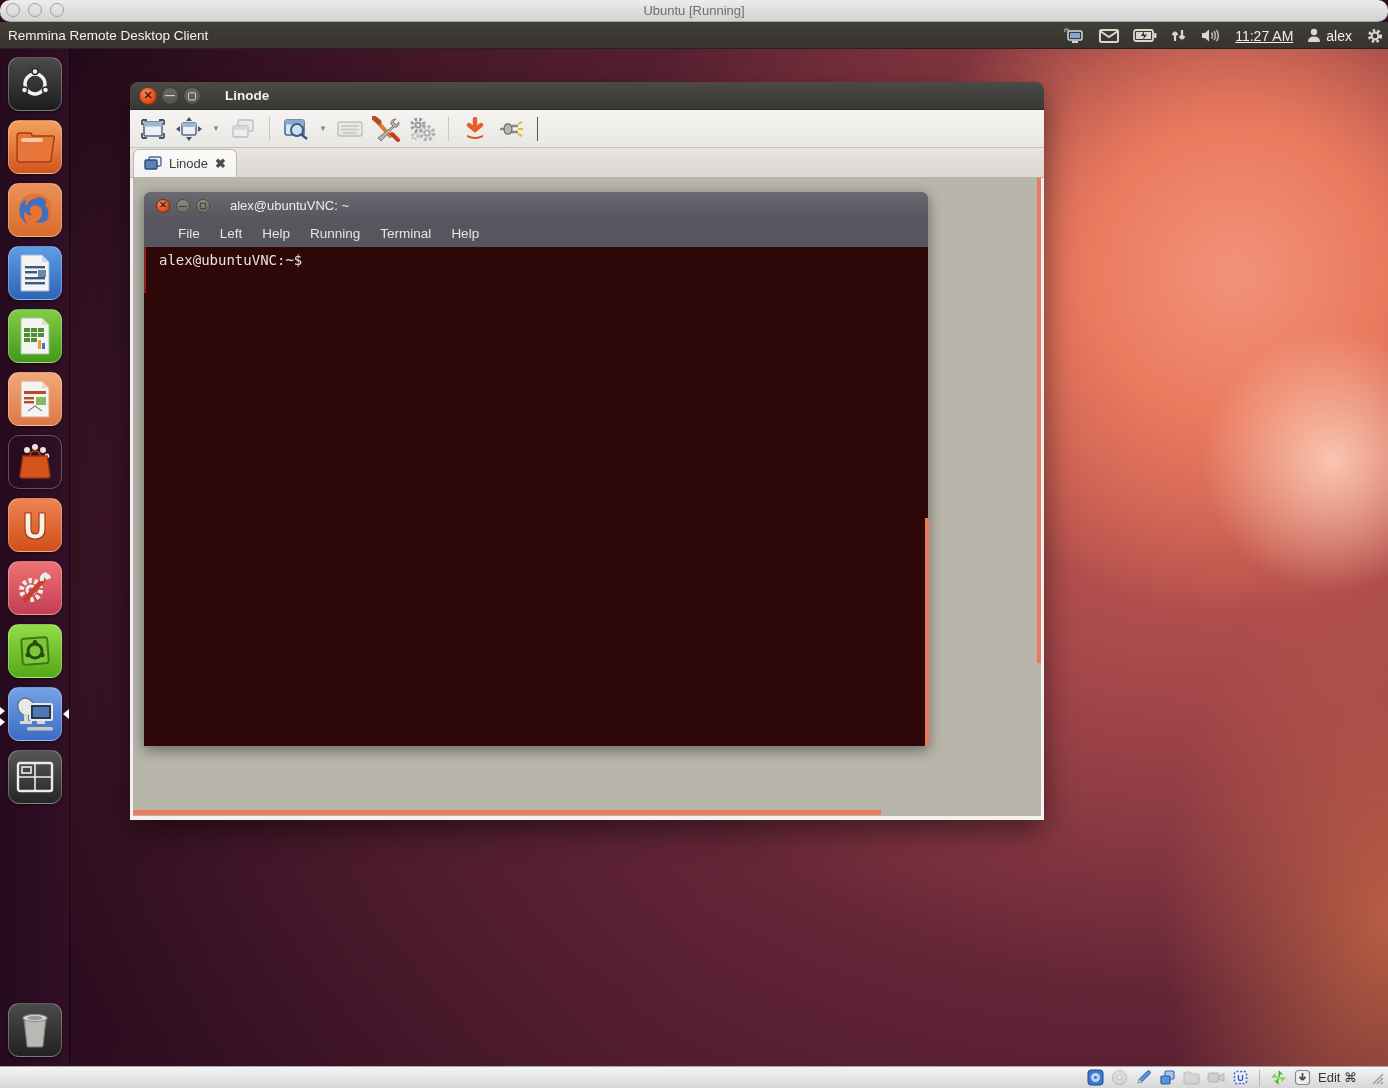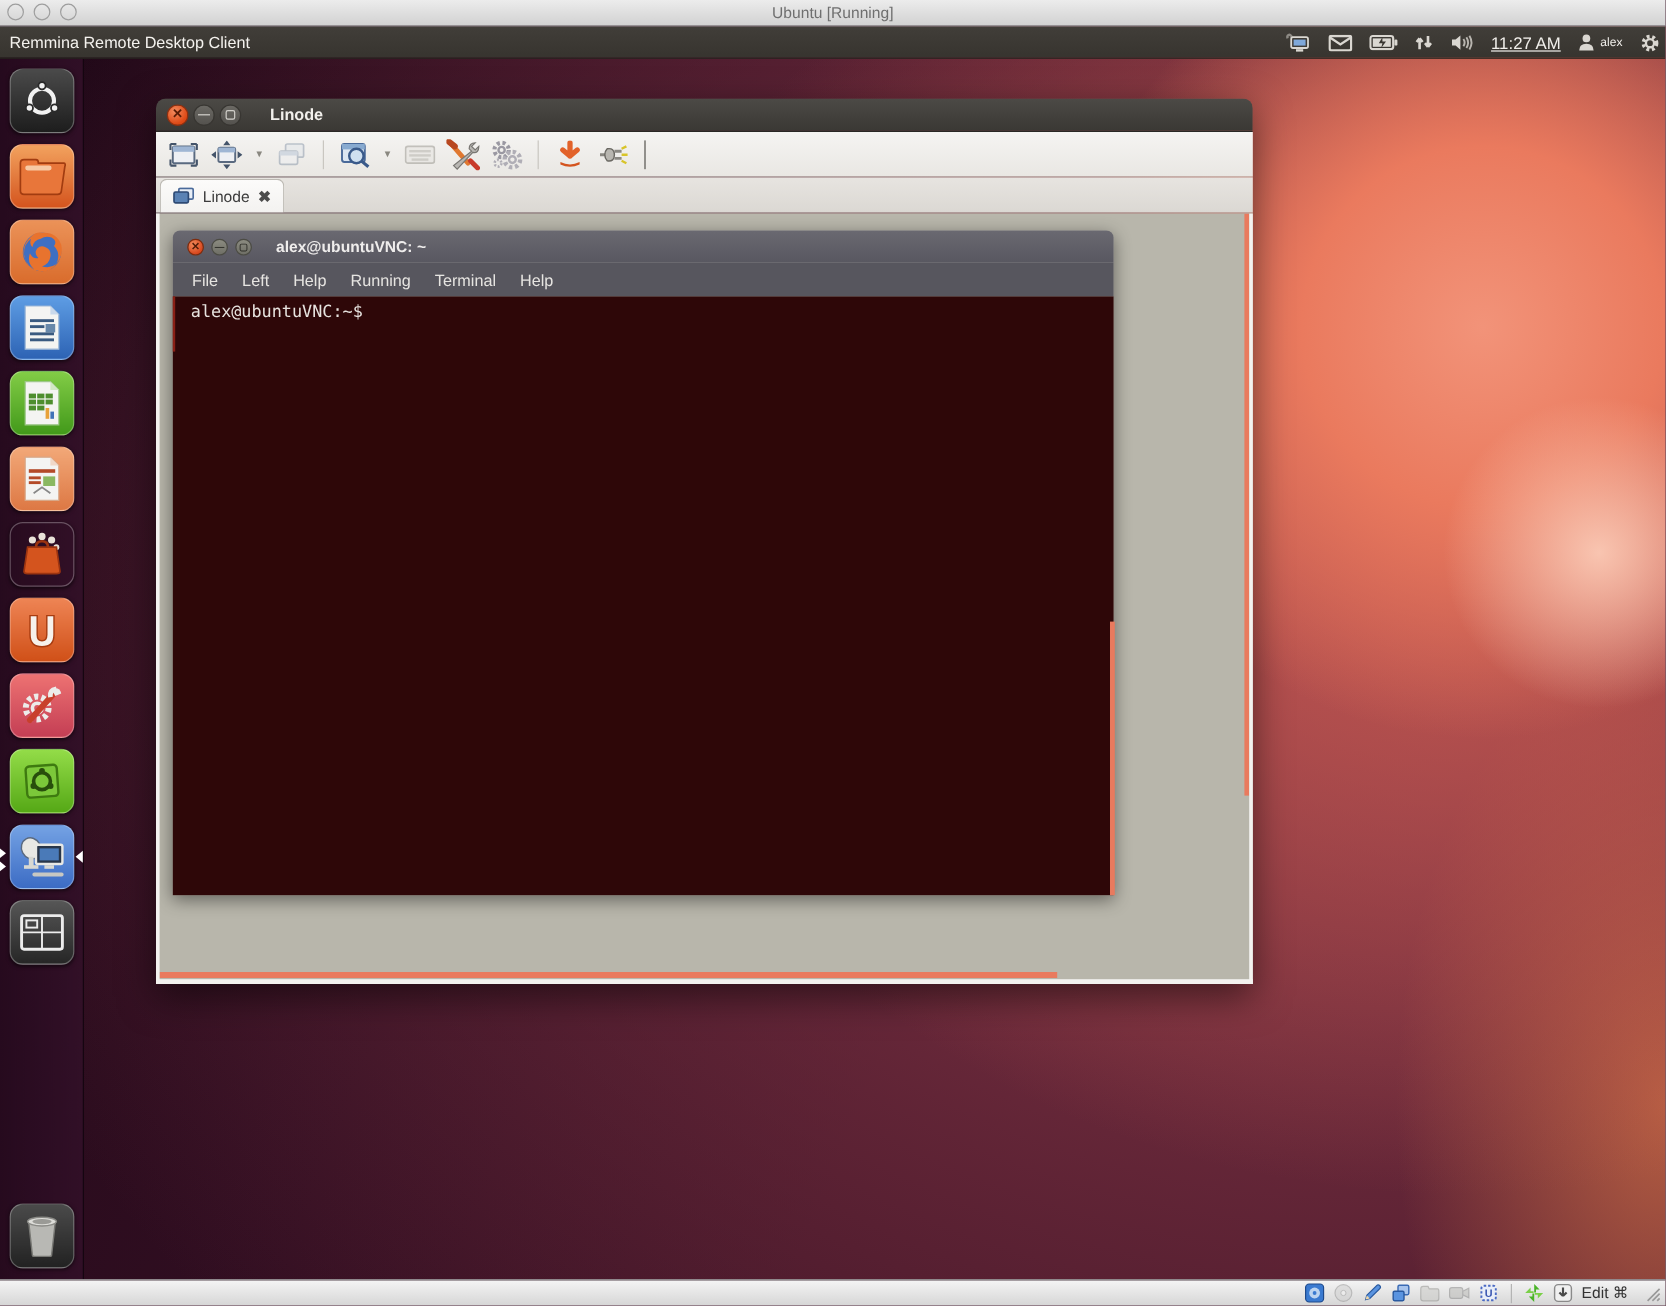--- a/index.html
+++ b/index.html
@@ -2,21 +2,21 @@
 <html><head>
 <meta charset="utf-8">
 <style>
   * { margin:0; padding:0; box-sizing:border-box; }
   html,body { width:1388px; height:1088px; }
   body { font-family:"Liberation Sans", sans-serif; overflow:hidden; }
   .screen { position:relative; width:1388px; height:1088px; background:#2e0d20; overflow:hidden; }
 
   
   .mac-titlebar { position:absolute; top:0; left:0; width:100%; height:22px;
-    background:linear-gradient(#ececec,#d2d2d2); border-bottom:1px solid #a8a8a8; z-index:60; }
+    background:linear-gradient(#ececec,#d2d2d2); border-bottom:1px solid #a8a8a8; z-index:60;border-radius:10px; }
   .traffic-lights { position:absolute; left:6px; top:3px; display:flex; gap:8px; }
   .tl-btn { width:14px; height:14px; border-radius:50%; border:1.5px solid #9e9e9e; background:transparent; }
   .mac-title { position:absolute; left:0; right:0; top:0; height:22px; text-align:center;
     font-size:13px; font-weight:500; color:#6f6f6f; line-height:21px; }
 
   
   .wallpaper { position:absolute; left:0; top:22px; width:1388px; height:1044px;
     background-color:#3a1124;
     background-image:
       radial-gradient(circle 180px at 96% 42%, rgba(252,206,186,.9), rgba(252,206,186,0) 72%),
@@ -28,21 +28,21 @@
   }
 
   
   .top-panel { position:absolute; top:22px; left:0; width:100%; height:27px;
     background:linear-gradient(#413e39,#37342f); border-bottom:1px solid #26231f; z-index:50;
     display:flex; align-items:center; }
   .panel-appmenu { color:#f4f2ee; font-weight:normal; font-size:13.5px; margin-left:8px; }
   .panel-right { position:absolute; right:4px; top:0; height:27px; display:flex; align-items:center; gap:14px; }
   .panel-right svg { display:block; }
   .panel-clock { color:#f1efeb; font-size:14px;text-decoration:underline; }
-  .panel-user { color:#f1efeb; font-size:10px; display:flex; align-items:center; gap:5px; }
+  .panel-user { color:#f1efeb; font-size:14px; display:flex; align-items:center; gap:5px; }
 
   
   .launcher { position:absolute; left:0; top:49px; width:70px; height:1017px;
     background:linear-gradient(90deg, rgba(38,10,30,.92), rgba(50,16,40,.88));
     border-right:1px solid rgba(0,0,0,.45); z-index:40; }
   .tile { position:absolute; left:8px; width:54px; height:54px; border-radius:11px;
     border:1px solid rgba(255,255,255,.28); box-shadow:0 1px 3px rgba(0,0,0,.5);
     display:flex; align-items:center; justify-content:center; overflow:hidden; }
   .tile svg { display:block; }
   .run-arrows { position:absolute; left:0; display:flex; flex-direction:column; gap:3px; }
@@ -82,22 +82,22 @@
   
   .terminal { position:absolute; left:11px; top:14px; width:784px; height:554px;
     border-radius:6px 6px 0 0; box-shadow:0 4px 14px rgba(0,0,0,.45); }
   .t-titlebar { height:27px; border-radius:6px 6px 0 0;
     background:linear-gradient(#6a6971,#585760); display:flex; align-items:center; }
   .t-btns { display:flex; gap:6px; margin-left:12px; }
   .tbtn { width:14px; height:14px; border-radius:50%; display:flex; align-items:center; justify-content:center;
     font-size:9px; font-weight:bold; line-height:1; }
   .tbtn.close { background:radial-gradient(circle at 35% 30%, #f08a5a, #d9481e 70%); border:1px solid #7e2c0e; color:#4e1a06; }
   .tbtn.plain { background:linear-gradient(#8b8b80,#6f6f66); border:1px solid #4c4c44; color:#2e2e28; font-size:8px; }
-  .t-title { color:#efedec; font-weight:bold; font-size:13px; margin-left:20px; }
-  .t-menubar { height:28px; background:#57565e; display:flex; align-items:center; gap:0; padding-left:6px; }
+  .t-title { color:#efedec; font-weight:normal; font-size:13px; margin-left:20px; }
+  .t-menubar { height:28px; background:#57565e; display:flex; align-items:center; gap:0; padding-left:24px; }
   .t-menu-item { color:#e6e4e1; font-size:13.5px; padding:3px 10px; }
   .t-content { position:relative; height:499px; background:#2e0708; padding:4px 3px; }
   .t-prompt { color:#e7e3df; font-family:"DejaVu Sans Mono", monospace; font-size:14px; white-space:pre;padding-left:12px; }
   .art-term-left { left:0; top:0; width:2px; height:46px; background:#8a2016; }
   .art-term-right { right:-1px; bottom:0; width:4px; height:228px; }
 
   
   .vbox-bar { position:absolute; left:0; top:1066px; width:100%; height:22px;
     background:linear-gradient(#f4f4f4,#d6d6d6); border-top:1px solid #a6a6a6; z-index:60;
     display:flex; align-items:center; justify-content:flex-end; gap:7px; padding-right:4px; }

